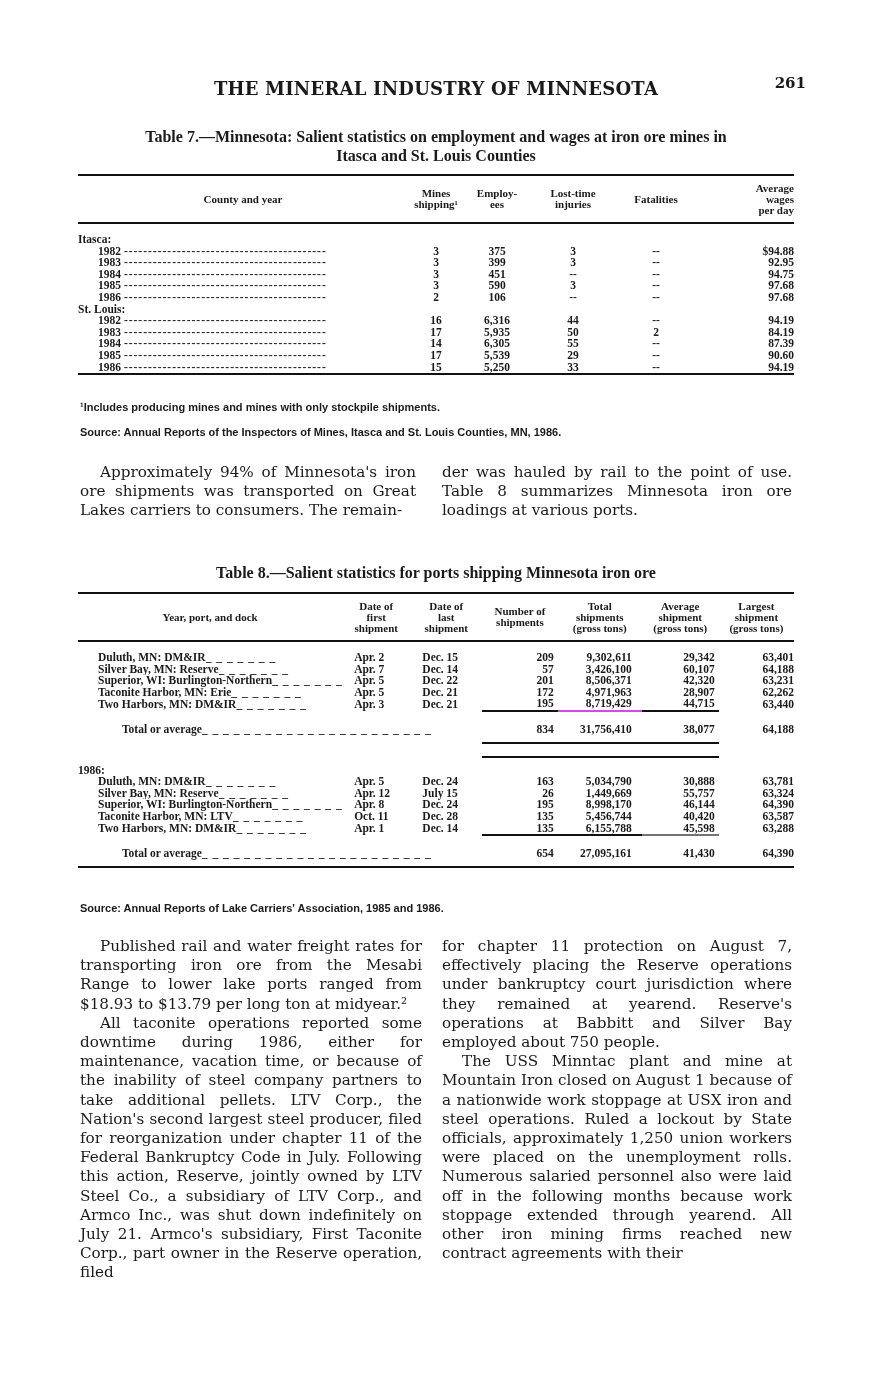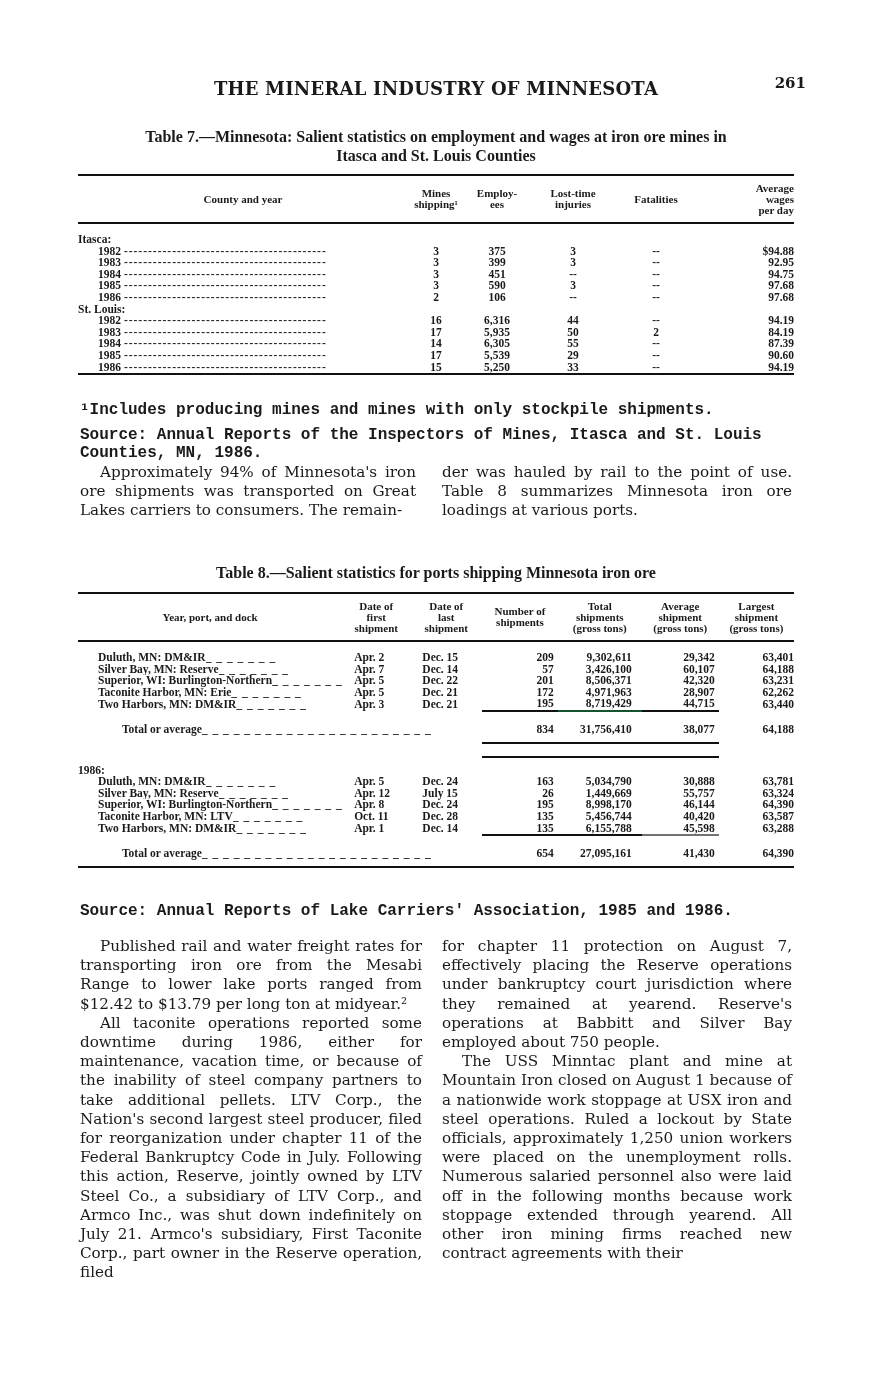--- a/index.html
+++ b/index.html
@@ -16,21 +16,21 @@
           font-family: "Liberation Serif", serif; font-weight: bold; font-size: 11.5px; }
   th { font-weight: bold; font-size: 11px; line-height: 11px; vertical-align: middle; text-align: center; padding: 3px 0; }
   td { padding: 0; line-height: 11.6px; white-space: nowrap; }
   .rule-top { border-top: 2px solid #111; }
   .rule-mid { border-bottom: 2px solid #111; }
   .rule-bot { border-bottom: 2px solid #111; }
   .num { text-align: right; }
   .ctr { text-align: center; }
   .lead { display: inline-block; overflow: hidden; vertical-align: bottom; letter-spacing: 1px; color: #222; }
   .indent1 { padding-left: 20px; }
-  .note { position: absolute; left: 2px; font-family: Liberation Mono, monospace; font-weight: bold; font-size: 16px; }
+  .note { position: absolute; left: 2px; font-family: Liberation Sans, sans-serif; font-weight: bold; font-size: 11px; }
   .body-col { position: absolute; width: 344px; font-family: "DejaVu Serif", serif; font-size: 15.2px;
          line-height: 19.2px; text-align: justify; }
   .body-col p { margin: 0; text-indent: 20px; }
   .body-col p.cont { text-indent: 0; }
   .gap-row td { height: 12px; }
 </style>
 </head>
 <body>
 
 <div class="page">
@@ -236,21 +236,21 @@
         <td class="num" style="padding-right:4px;">172</td>
         <td class="num" style="padding-right:10px;">4,971,963</td>
         <td class="num" style="padding-right:4px;">28,907</td>
         <td class="num">62,262</td>
       </tr>
         <tr>
         <td class="indent1" style="overflow:hidden"><span>Two Harbors, MN: DM&amp;IR</span><span class="lead" style="width:70px">_ _ _ _ _ _ _ _ _ _</span></td>
         <td style="padding-left:12px">Apr. 3</td>
         <td style="padding-left:12px">Dec. 21</td>
         <td class="num" style="padding-right:4px;border-bottom:2px solid #111;">195</td>
-        <td class="num" style="padding-right:10px;border-bottom:2px solid #14532d;">8,719,429</td>
+        <td class="num" style="padding-right:10px;border-bottom:2px solid #d946ef;">8,719,429</td>
         <td class="num" style="padding-right:4px;border-bottom:2px solid #111;">44,715</td>
         <td class="num">63,440</td>
       </tr>
         <tr>
       <td colspan="3" style="padding:12px 0 6px 44px; overflow:hidden"><span>Total or average</span><span class="lead" style="width:230px">_ _ _ _ _ _ _ _ _ _ _ _ _ _ _ _ _ _ _ _ _ _ _ _ _</span></td>
       <td class="num" style="padding:12px 4px 6px 0">834</td>
       <td class="num" style="padding:12px 10px 6px 0">31,756,410</td>
       <td class="num" style="padding:12px 4px 6px 0">38,077</td>
       <td class="num" style="padding:12px 0 6px 0">64,188</td>
     </tr>
@@ -314,21 +314,21 @@
       <td class="num" style="padding:12px 10px 6px 0">27,095,161</td>
       <td class="num" style="padding:12px 4px 6px 0">41,430</td>
       <td class="num" style="padding:12px 0 6px 0">64,390</td>
     </tr>
       </tbody>
   </table>
 
   <div class="note" style="top:902px;">Source: Annual Reports of Lake Carriers' Association, 1985 and 1986.</div>
 
   <div class="body-col" style="left:2px; top:937px; width:342px;">
-    <p>Published rail and water freight rates for transporting iron ore from the Mesabi Range to lower lake ports ranged from $12.42 to $13.79 per long ton at midyear.²</p>
+    <p>Published rail and water freight rates for transporting iron ore from the Mesabi Range to lower lake ports ranged from $18.93 to $13.79 per long ton at midyear.²</p>
     <p>All taconite operations reported some downtime during 1986, either for maintenance, vacation time, or because of the inability of steel company partners to take additional pellets. LTV Corp., the Nation's second largest steel producer, filed for reorganization under chapter 11 of the Federal Bankruptcy Code in July. Following this action, Reserve, jointly owned by LTV Steel Co., a subsidiary of LTV Corp., and Armco Inc., was shut down indefinitely on July 21. Armco's subsidiary, First Taconite Corp., part owner in the Reserve operation, filed</p>
   </div>
   <div class="body-col" style="left:364px; top:937px; width:350px;">
     <p class="cont">for chapter 11 protection on August 7, effectively placing the Reserve operations under bankruptcy court jurisdiction where they remained at yearend. Reserve's operations at Babbitt and Silver Bay employed about 750 people.</p>
     <p>The USS Minntac plant and mine at Mountain Iron closed on August 1 because of a nationwide work stoppage at USX iron and steel operations. Ruled a lockout by State officials, approximately 1,250 union workers were placed on the unemployment rolls. Numerous salaried personnel also were laid off in the following months because work stoppage extended through yearend. All other iron mining firms reached new contract agreements with their</p>
   </div>
 
 </div>
 
 </body></html>

